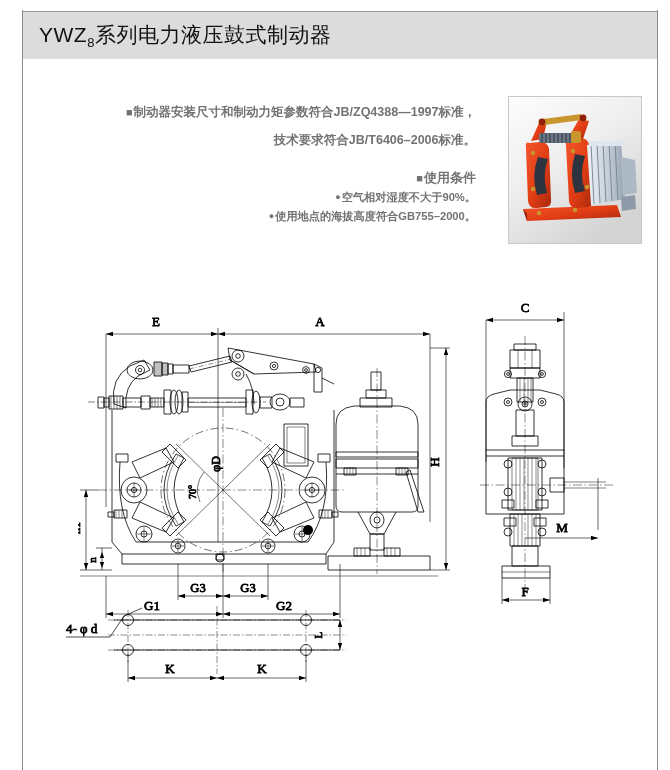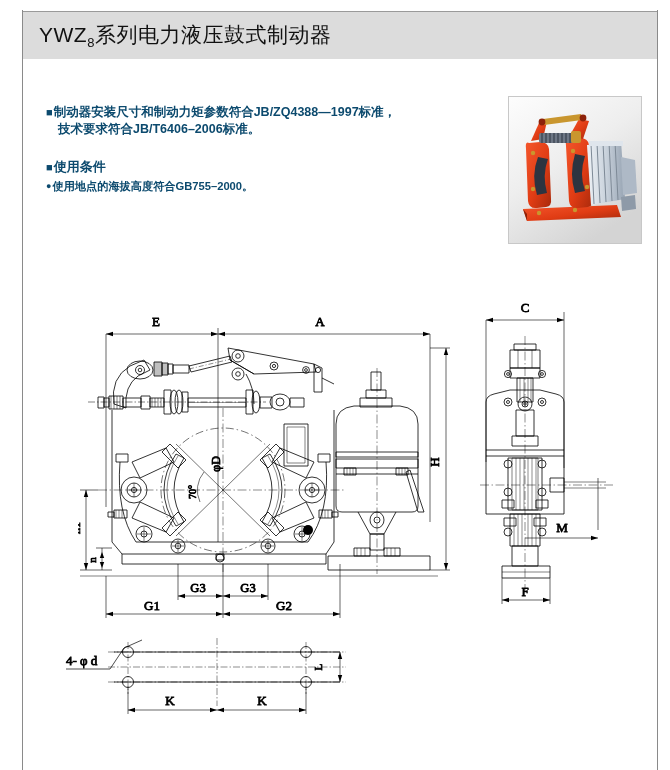--- a/index.html
+++ b/index.html
@@ -22,23 +22,23 @@
     border-top:1px solid #9a9a9a;
     box-sizing:border-box;
   }
   .header-title{
     position:absolute;left:16px;top:9px;
     font-size:21px;color:#111;letter-spacing:.5px;white-space:nowrap;
   }
   .header-title .sub{font-size:13px;vertical-align:sub;}
 
   
-  .spec{position:absolute;left:46px;top:104px;width:430px;color:#0c4a6e;}
+  .spec{position:absolute;left:46px;top:104px;width:430px;color:#737373;text-align:right;}
   .spec-line{font-size:12.5px;font-weight:bold;line-height:17px;white-space:nowrap;}
-  .spec-line.indent{padding-left:12px;}
+  .spec-line.indent{padding-left:12px;margin-top:11px;}
   .sq{font-size:11px;margin-right:1px;}
   .spec-h{font-size:13px;font-weight:bold;margin-top:20px;white-space:nowrap;}
   .bullet{font-size:11.2px;font-weight:bold;line-height:16.5px;white-space:nowrap;margin-top:2px;}
   .dot{font-size:9px;vertical-align:1px;margin-right:1px;}
 
   
   .photo{
     position:absolute;left:508px;top:96px;width:134px;height:148px;
     background:linear-gradient(135deg,#fbfbfb 0%,#ececec 45%,#d8d8d8 100%);
     border:1px solid #c8c8c8;box-sizing:border-box;
@@ -65,20 +65,21 @@
   <div class="spec">
 
     <div class="spec-line"><span class="sq">■</span><span>制动器安装尺寸和制动力矩参数符合JB/ZQ4388—1997标准，</span></div>
 
     <div class="spec-line indent"><span>技术要求符合JB/T6406–2006标准。</span></div>
 
     <div class="spec-h"><span class="sq">■</span><span>使用条件</span></div>
 
 
 
+    <div class="bullet"><span class="dot">●</span><span>空气相对湿度不大于90%。</span></div>
 
     <div class="bullet"><span class="dot">●</span><span>使用地点的海拔高度符合GB755–2000。</span></div>
   </div>
 
   <div class="photo">
     <svg width="132" height="146" viewBox="0 0 132 146">
       <defs>
         <linearGradient id="redg" x1="0" y1="0" x2="1" y2="1">
           <stop offset="0" stop-color="#f4562c"></stop>
             <stop offset="0.55" stop-color="#e03c14"></stop>
@@ -517,21 +518,21 @@
           <line x1="76" y1="286" x2="76" y2="312"></line>
           <line x1="28" y1="308" x2="76" y2="308"></line>
         </g>
         <path d="M28 308 l7 -2.2 v4.4 z" fill="#000" stroke="none"></path>
         <path d="M76 308 l-7 -2.2 v4.4 z" fill="#000" stroke="none"></path>
         <text x="51" y="304" font-size="13" text-anchor="middle">F</text>
       </g>
     </svg>
   </div>
 
-  <div class="dwg" style="left:50px;top:634px;text-align:right;">
+  <div class="dwg" style="left:50px;top:602px;text-align:right;">
     <svg width="336" height="86" viewBox="0 0 336 86">
       <g fill="none" stroke="#000" stroke-width="0.8">
 
         <line x1="64" y1="18" x2="290" y2="18"></line>
         <line x1="64" y1="48" x2="290" y2="48"></line>
 
         <circle cx="78" cy="18" r="5.5"></circle>
         <circle cx="78" cy="48" r="5.5"></circle>
         <circle cx="256" cy="18" r="5.5"></circle>
         <circle cx="256" cy="48" r="5.5"></circle>

